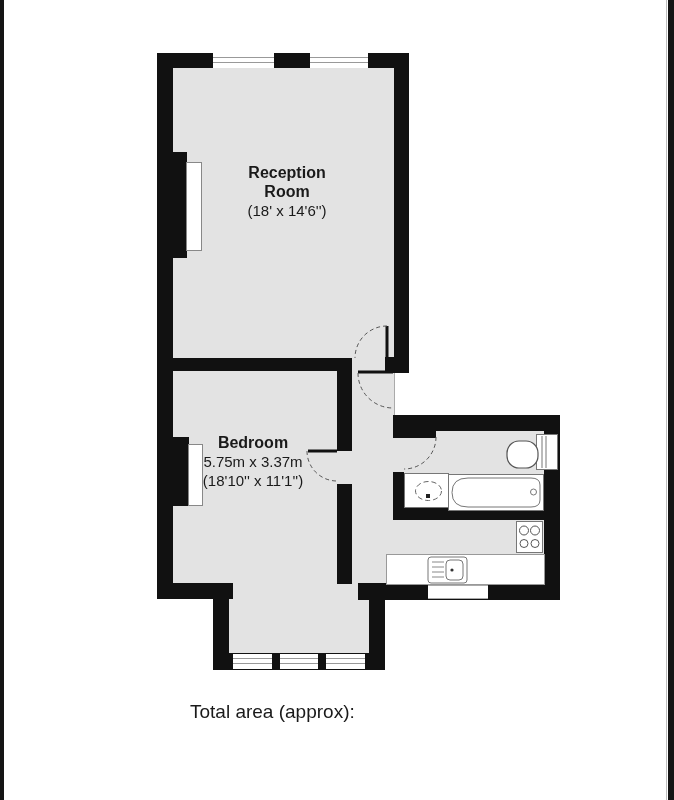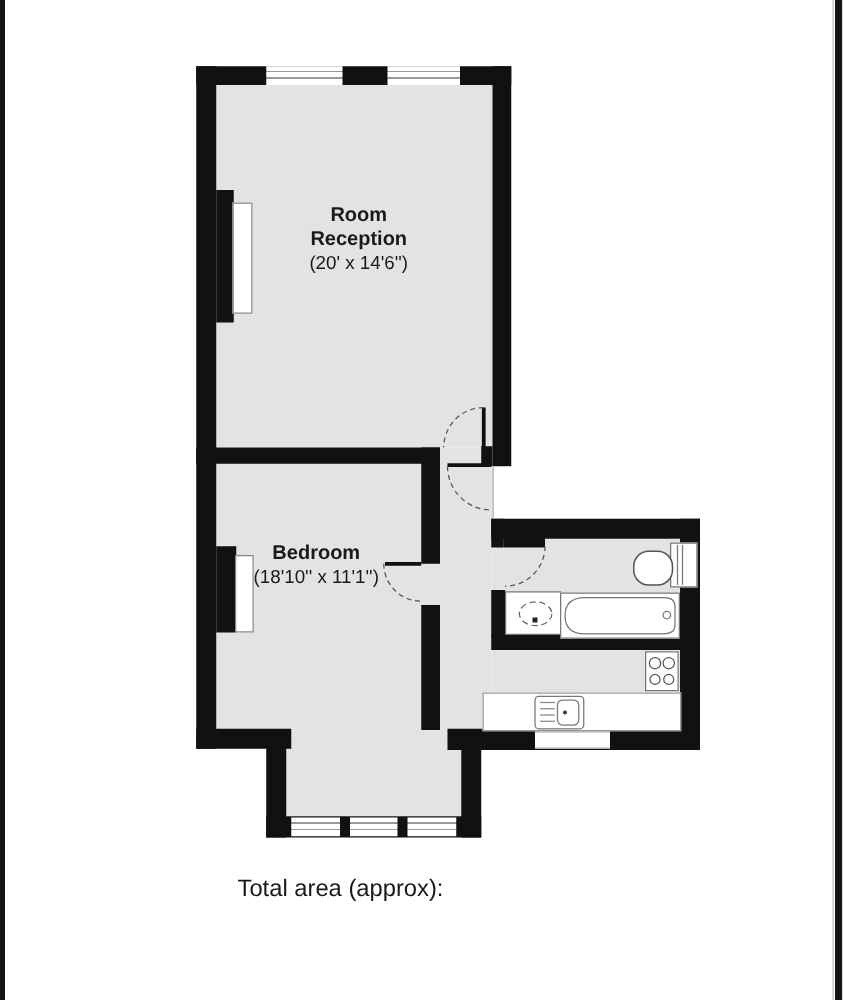--- a/index.html
+++ b/index.html
@@ -105,27 +105,28 @@
     <rect x="428" y="557" width="39" height="26" rx="3" fill="#fff" stroke="#777" stroke-width="1"></rect>
     <line x1="432" y1="562" x2="444" y2="562" stroke="#888" stroke-width="1"></line>
     <line x1="432" y1="567" x2="444" y2="567" stroke="#888" stroke-width="1"></line>
     <line x1="432" y1="572" x2="444" y2="572" stroke="#888" stroke-width="1"></line>
     <line x1="432" y1="577" x2="444" y2="577" stroke="#888" stroke-width="1"></line>
     <rect x="446" y="560" width="17" height="20" rx="4" fill="#fff" stroke="#777" stroke-width="1"></rect>
     <circle cx="452" cy="570" r="1.6" fill="#333"></circle>
   </svg>
 
   <div class="label" style="left:197px;top:163px;width:180px;">
+    <span class="rm">Reception</span>
     <span class="rm">Room</span>
-    <span class="rm">Reception</span>
-    <span class="dim">(20' x 14'6'')</span>
+    <span class="dim">(18' x 14'6'')</span>
   </div>
 
   <div class="label" style="left:163px;top:433px;width:180px;">
     <span class="rm">Bedroom</span>
+    <span class="dim">5.75m x 3.37m</span>
     <span class="dim">(18'10'' x 11'1'')</span>
   </div>
 
   <div id="footer">
     <span>Total area (approx):</span>
   </div>
 
 </div>
 
 </body></html>

